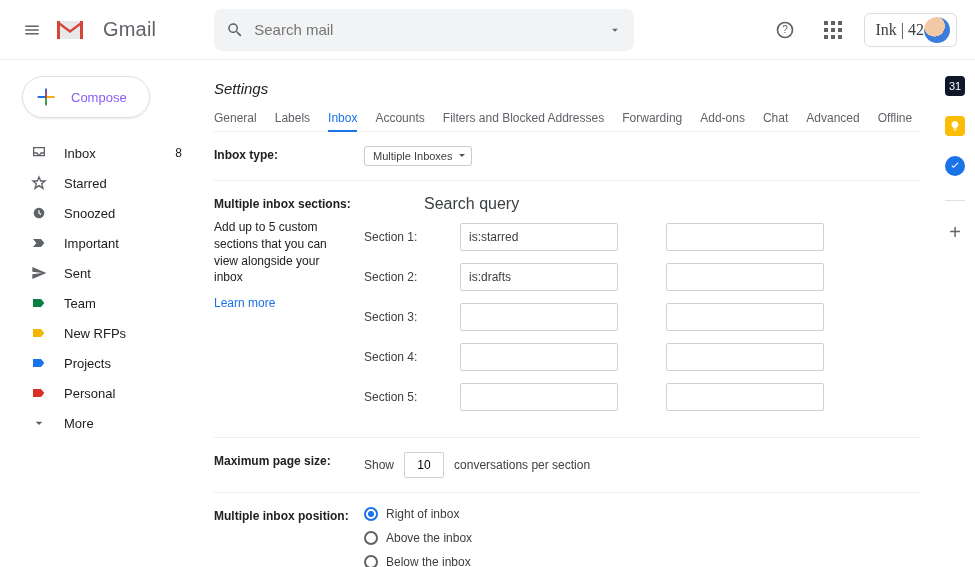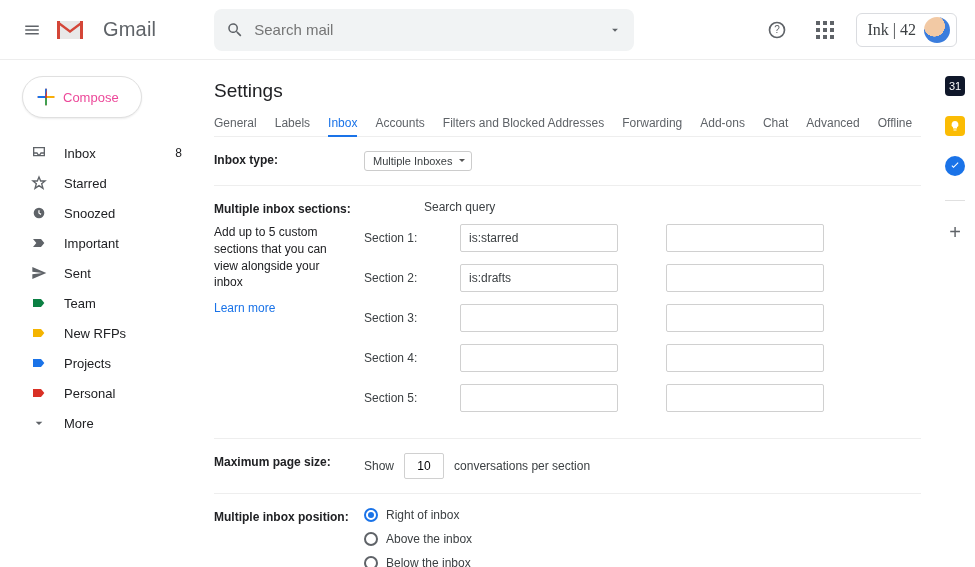--- a/index.html
+++ b/index.html
@@ -38,64 +38,64 @@
   }
   .searchbar input {
     flex:1; border:none; background:transparent; outline:none;
     font-size:15px; color:#5f6368; padding-left:10px;
   }
   .searchbar .chev { margin-left:auto; }
   .top-right { margin-left:auto; display:flex; align-items:center; gap:14px;}
   .icon-btn { width:34px; height:34px; display:flex;align-items:center;justify-content:center; cursor:pointer; border-radius:50%;}
   .workspace-chip {
     border:1px solid #dadce0; border-radius:6px; height:34px;
-    display:flex; align-items:center; gap:8px; padding:0 6px 0 10px;
+    display:flex; align-items:center; padding:0 6px 0 10px;
     font-family: "Brush Script MT", cursive; font-size:16px; color:#3c4043;
   }
   .avatar { width:26px;height:26px;border-radius:50%; background: radial-gradient(circle at 40% 35%, #f2c9a4 45%, #3b7ddd 46%);}
   
   .sidebar {
     position:absolute; top:72px; left:0; width:200px; padding-left:8px;
   }
   .compose {
-    display:inline-flex; align-items:center; gap:6px;
+    display:inline-flex; align-items:center; gap:14px;
     border:1px solid #e0e0e0; border-radius:24px;
     height:42px; padding:0 22px 0 12px;
     box-shadow:0 1px 2px rgba(0,0,0,0.08);
     margin:4px 0 20px 14px;
-    font-size:13px; color:#ec4899; cursor:pointer;
+    font-size:13px; color:#8b5cf6; cursor:pointer;
     background:#fff;
   }
   .compose svg{width:22px;height:22px;}
   .nav-item{
     display:flex; align-items:center; gap:16px;
     height:30px; padding-left:22px; padding-right:18px;
     color:#202124; font-size:13px; cursor:pointer; border-radius:0 16px 16px 0;
   }
   .nav-item .ic{width:18px;height:18px;display:flex;align-items:center;justify-content:center;}
   .nav-item .ic svg{width:16px;height:16px;}
   .nav-item .badge{margin-left:auto;font-size:12px;color:#202124;}
   
   .main{ position:absolute; top:60px; left:200px; right:40px; bottom:0; padding:12px 14px 0 14px; overflow:hidden;}
-  .page-title{font-size:19px; margin:8px 0 14px 0;}
+  .page-title{font-size:15px; margin:8px 0 14px 0;font-style:italic;}
   .tabs{display:flex; gap:18px; border-bottom:1px solid #eee; font-size:12px; color:#5f6368; padding-bottom:6px;}
   .tab{cursor:pointer;}
   .tab.active{color:#1a73e8; border-bottom:2px solid #1a73e8; padding-bottom:4px; margin-bottom:-7px;}
   .section{display:flex; align-items:flex-start; padding:14px 0; border-bottom:1px solid #eee;}
   .section:last-child{border-bottom:none;}
   .section .label{width:150px; font-weight:bold; font-size:12px; padding-top:2px;}
   .dropdown{
     border:1px solid #ccc; border-radius:3px; padding:3px 18px 3px 8px;
     font-size:11px; color:#3c4043; position:relative; display:inline-block; cursor:pointer;
   }
   .dropdown::after{content:""; position:absolute; right:6px; top:7px; border:3px solid transparent; border-top-color:#555;}
   .desc{font-size:12px; color:#202124; width:130px; margin-top:8px; line-height:1.4;}
   .learn{color:#1a73e8; font-size:12px; display:block; margin-top:10px; cursor:pointer;}
   .grid{margin-left:0;}
-  .grid-head{display:flex; font-size:12px; color:#3c4043; margin-bottom:10px;}
+  .grid-head{display:flex; font-size:16px; color:#3c4043; margin-bottom:10px;}
   .grid-head .col-q{width:196px;}
   .grid-head .col-n{width:170px;}
   .row{display:flex; align-items:center; margin-bottom:12px;gap:36px;}
   .row .rlabel{width:60px; font-size:12px; color:#3c4043; text-align:left;}
   .row input.txt{
     width:158px; height:28px; border:1px solid #d0d0d0; border-radius:2px;
     padding:8px 8px; font-size:12px; color:#3c4043; outline:none;
   }
   .row input.txt + input.txt{margin-left:12px;}
   .inline-ctrl{display:flex; align-items:center; gap:10px; font-size:12px; color:#3c4043;}

